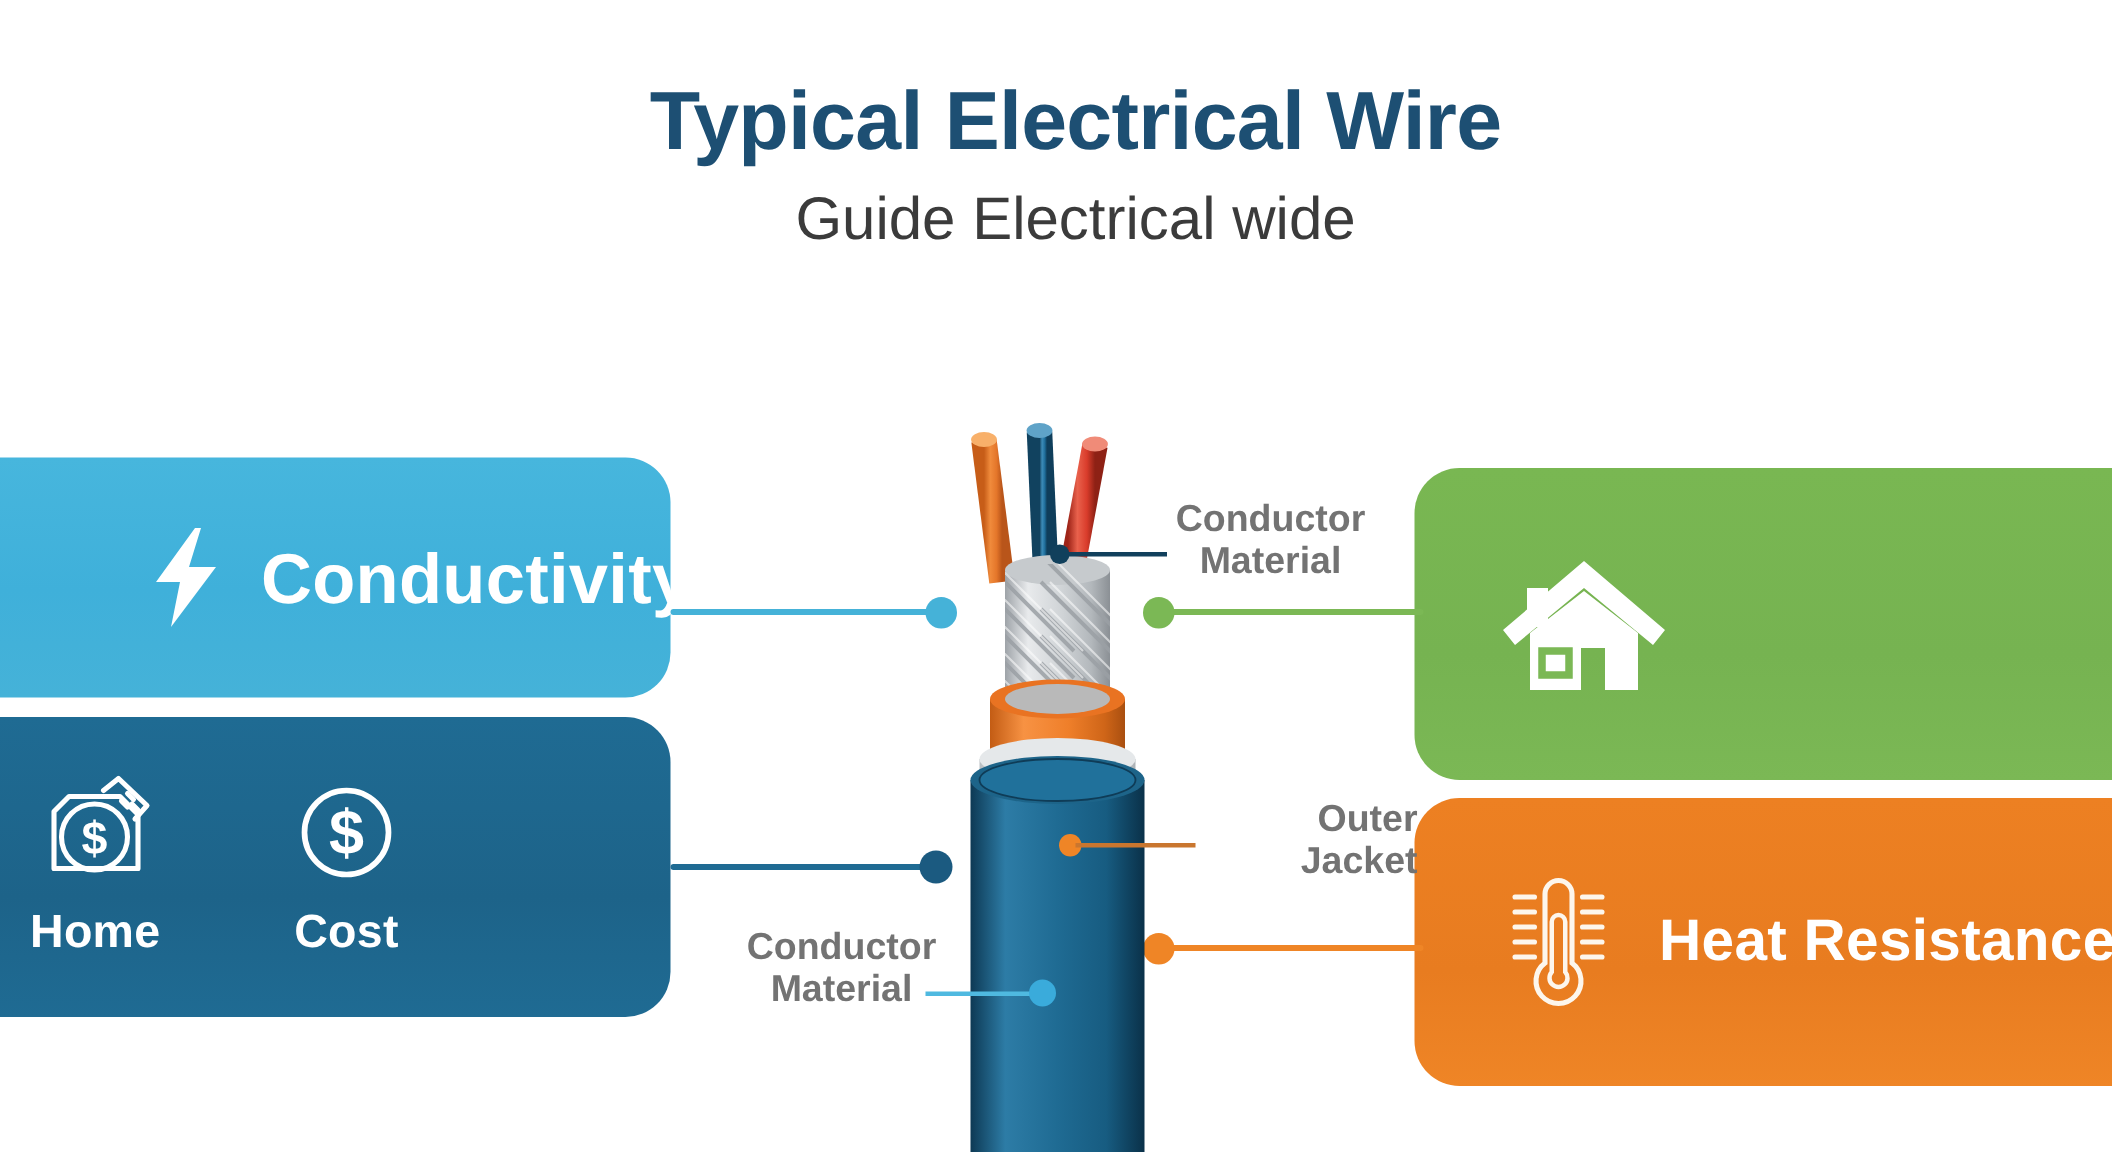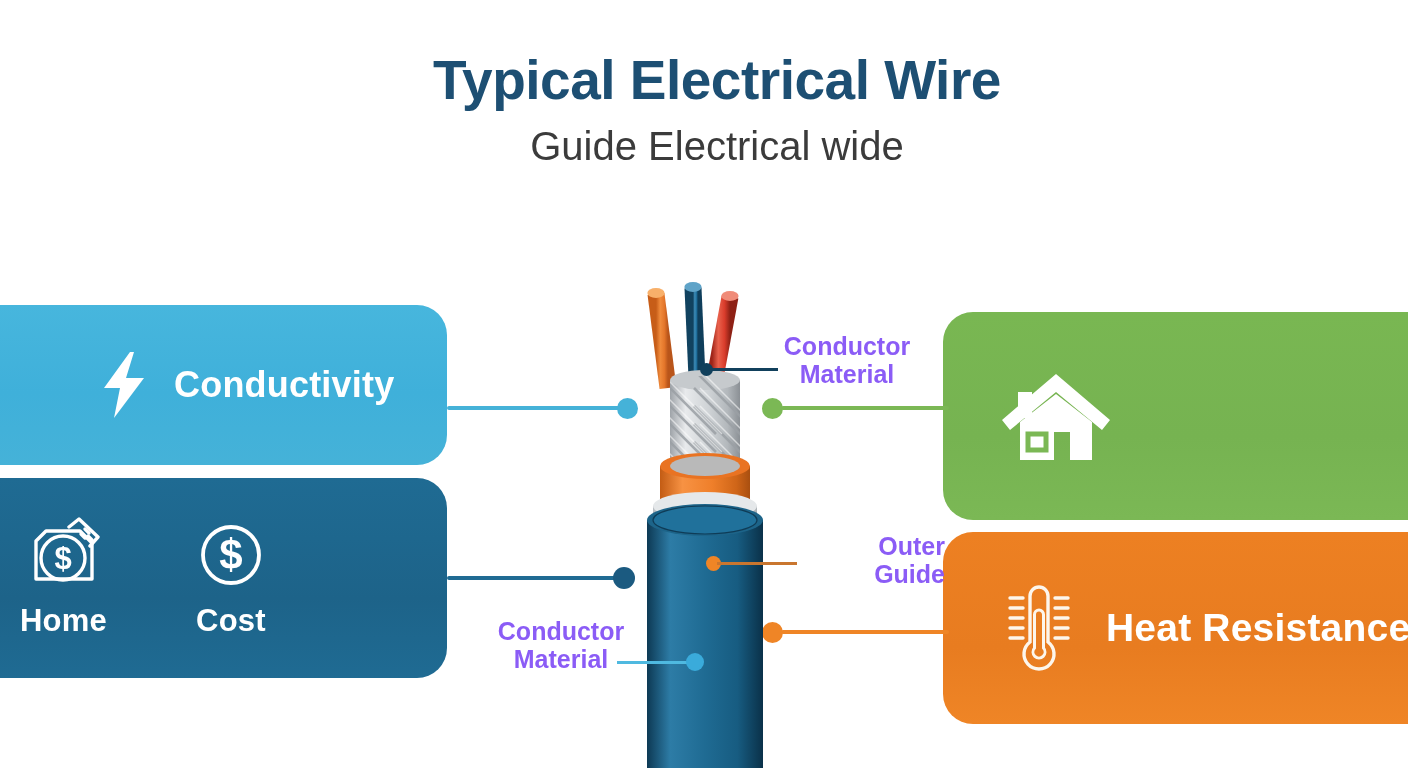--- a/index.html
+++ b/index.html
@@ -25,21 +25,21 @@
   
   .card{position:absolute;display:flex;align-items:center;box-sizing:border-box;}
   .card .label{color:#ffffff;font-weight:bold;letter-spacing:0.2px;}
 
   #card-conductivity{
     left:-40px;top:305px;width:487px;height:160px;
     background:linear-gradient(180deg,#47b6dd 0%,#3fb0da 55%,#45b2d8 100%);
     border-radius:0 30px 30px 0;
     padding-left:140px;
   }
-  #card-conductivity .label{font-size:36px;}
+  #card-conductivity .label{font-size:47px;}
 
   #card-homecost{
     left:-40px;top:478px;width:487px;height:200px;
     background:linear-gradient(180deg,#1f6b93 0%,#1d6389 60%,#1f6b93 100%);
     border-radius:0 30px 30px 0;
     padding-left:40px;
   }
 
   #card-homeuse{
     left:943px;top:312px;width:505px;height:208px;
@@ -86,21 +86,21 @@
   #lead-conductor{position:absolute;left:706px;top:368px;width:72px;height:3px;background:#11405c;}
   #lead-conductor-dot{position:absolute;left:700px;top:363px;width:13px;height:13px;border-radius:50%;background:#11405c;}
 
   #lead-jacket{position:absolute;left:717px;top:562px;width:80px;height:2.5px;background:#c9762f;}
   #lead-jacket-dot{position:absolute;left:706px;top:556px;width:15px;height:15px;border-radius:50%;background:#ef8526;}
 
   #lead-conductor2{position:absolute;left:617px;top:661px;width:78px;height:3px;background:#4fb9e0;}
   #lead-conductor2-dot{position:absolute;left:686px;top:653px;width:18px;height:18px;border-radius:50%;background:#3aabdb;}
 
   
-  .callout{position:absolute;color:#8b5cf6;font-weight:bold;font-size:25px;line-height:1.13;}
+  .callout{position:absolute;color:#737373;font-weight:bold;font-size:25px;line-height:1.13;}
   #callout-conductor{left:783px;top:332px;text-align:center;width:128px;}
   #callout-jacket{left:805px;top:532px;text-align:right;width:140px;}
   #callout-conductor2{left:487px;top:617px;text-align:center;width:148px;}
 
   
   #cable{position:absolute;left:620px;top:258px;width:180px;height:510px;}
 </style>
 </head>
 <body>
 
@@ -322,21 +322,21 @@
   <div id="lead-conductor2"></div>
   <div id="lead-conductor2-dot"></div>
 
   <div class="callout" id="callout-conductor">
     <div>Conductor</div>
     <div>Material</div>
   </div>
 
   <div class="callout" id="callout-jacket">
     <div>Outer</div>
-    <div>Guide</div>
+    <div>Jacket</div>
   </div>
 
   <div class="callout" id="callout-conductor2">
     <div>Conductor</div>
     <div>Material</div>
   </div>
 
 </div>
 
 </body></html>

